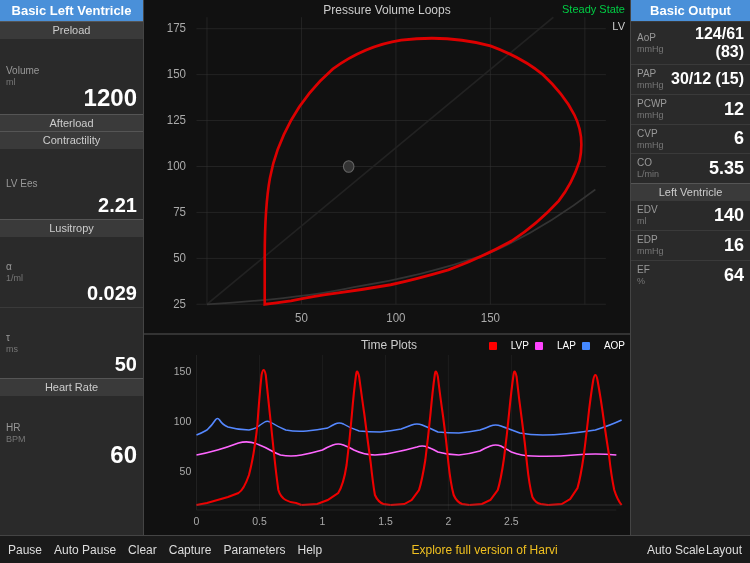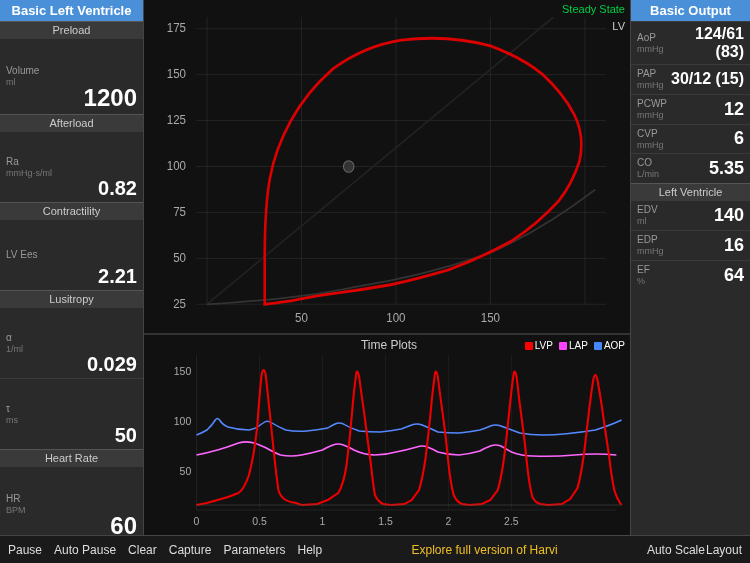--- a/index.html
+++ b/index.html
@@ -219,21 +219,21 @@
       top: 5px;
       right: 5px;
       display: flex;
       gap: 6px;
       align-items: center;
     }
 
     .legend-item {
       display: flex;
       align-items: center;
-      gap: 2px;
+      gap: 14px;
       font-size: 10px;
       color: white;
     }
 
     .legend-dot {
       width: 8px;
       height: 8px;
       border-radius: 1px;
     }
   </style>
@@ -248,27 +248,20 @@
     <div class="section-header">Preload</div>
     <div class="param-row">
       <div class="param-label">
         <span>Volume</span>
         <span class="unit">ml</span>
       </div>
       <div class="param-value large">1200</div>
     </div>
 
     <div class="section-header">Afterload</div>
-    <div class="param-row">
-      <div class="param-label">
-        <span>Ra</span>
-        <span class="unit">mmHg·s/ml</span>
-      </div>
-      <div class="param-value">0.82</div>
-    </div>
 
     <div class="section-header">Contractility</div>
     <div class="param-row">
       <div class="param-label">
         <span>LV Ees</span>
       </div>
       <div class="param-value">2.21</div>
     </div>
 
     <div class="section-header">Lusitropy</div>
@@ -293,20 +286,21 @@
         <span>HR</span>
         <span class="unit">BPM</span>
       </div>
       <div class="param-value large">60</div>
     </div>
   </div>
 
   <div class="center-area">
 
     <div class="chart-top">
+      <div class="chart-title">Pressure Volume Loops</div>
       <div class="steady-state">Steady State</div>
       <div class="lv-label" style="top:20px;">LV</div>
       <svg class="pv-svg" viewBox="0 0 463 290" preserveAspectRatio="none">
 
         <line x1="60" y1="15" x2="60" y2="265" stroke="#333" stroke-width="0.5"></line>
         <line x1="150" y1="15" x2="150" y2="265" stroke="#333" stroke-width="0.5"></line>
         <line x1="240" y1="15" x2="240" y2="265" stroke="#333" stroke-width="0.5"></line>
         <line x1="330" y1="15" x2="330" y2="265" stroke="#333" stroke-width="0.5"></line>
         <line x1="420" y1="15" x2="420" y2="265" stroke="#333" stroke-width="0.5"></line>
 

